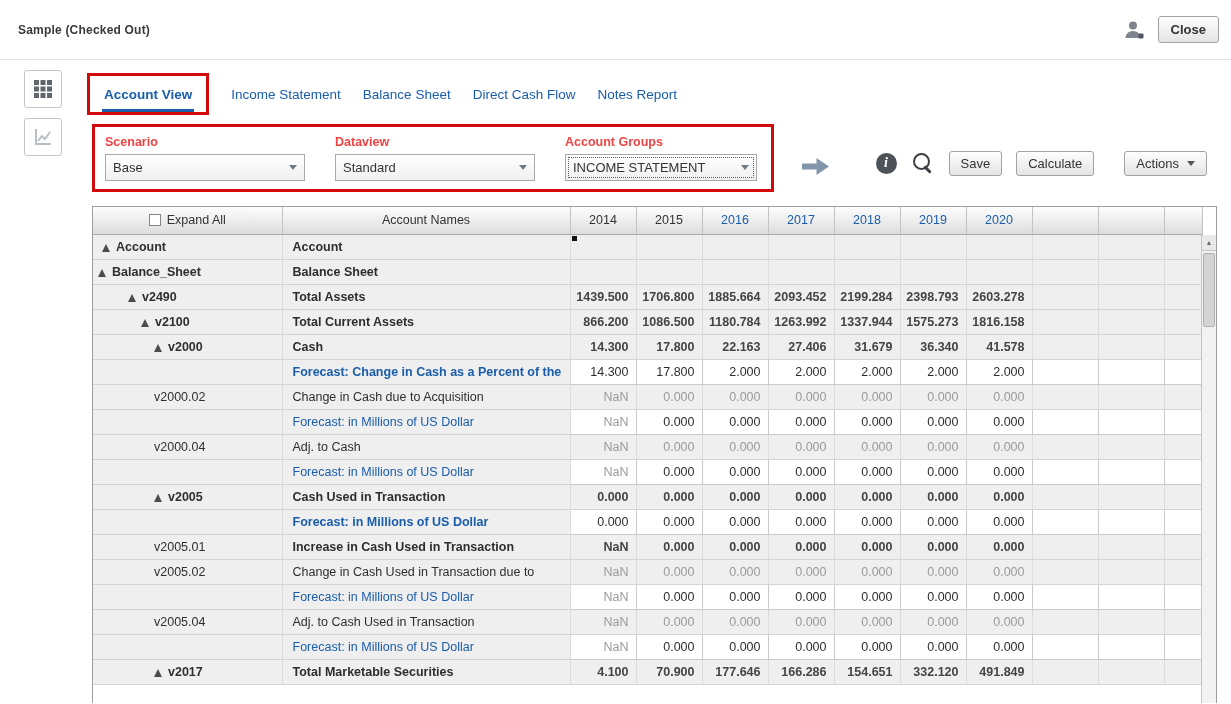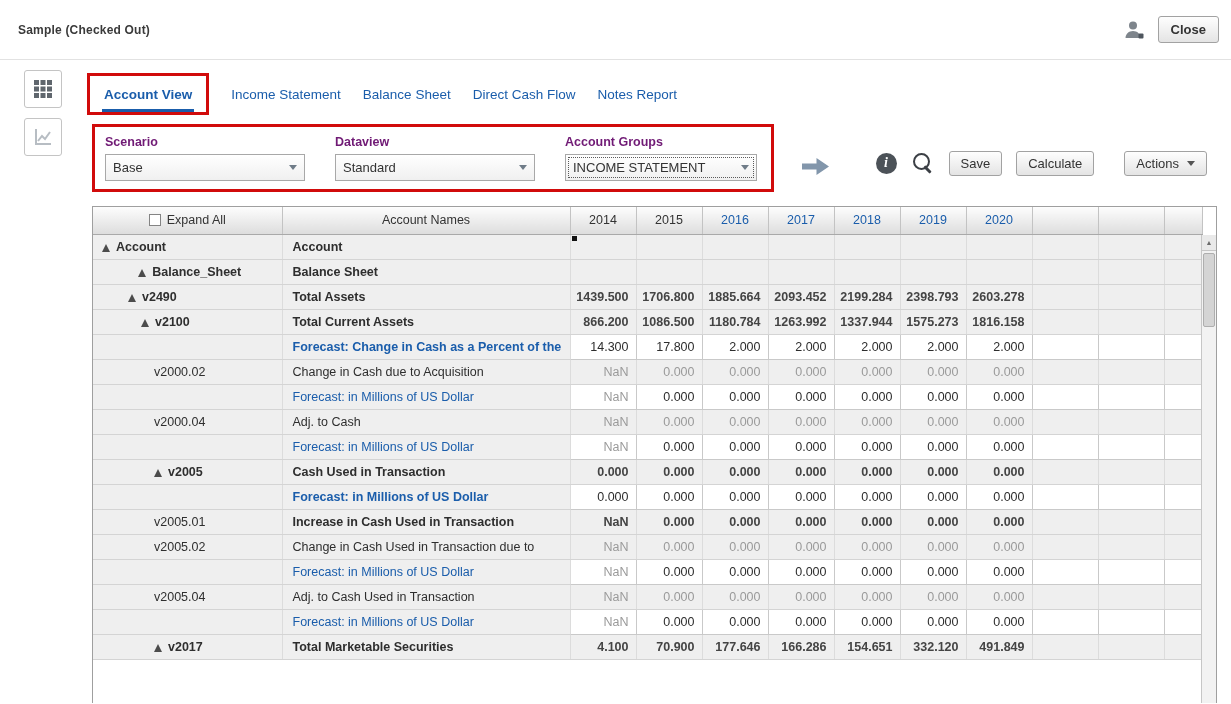--- a/index.html
+++ b/index.html
@@ -25,21 +25,21 @@
   
   .tabbar{display:flex;align-items:center;gap:22px;height:44px}
   .tab{color:var(--accent);font-size:13.5px;text-decoration:none;cursor:pointer;white-space:nowrap}
   .tab.active{display:inline-block;font-weight:bold;border-bottom:3px solid var(--accent);padding:0 2px 7px}
   .red-box{border:3px solid var(--red)}
   .tab-box{display:inline-block;padding:9px 12px 0;margin-left:-5px}
 
   
   .toolbar{display:flex;align-items:center;margin-top:8px}
   .filters-box{display:flex;gap:30px;padding:8px 14px 8px 10px}
-  .field label{display:block;font-size:12.5px;font-weight:bold;color:#701a75;margin-bottom:5px}
+  .field label{display:block;font-size:12.5px;font-weight:bold;color:#ef4444;margin-bottom:5px}
   .select{width:200px;height:27px;border:1px solid #a8a8a8;background:linear-gradient(#ffffff,#f0f0f0);
     display:flex;align-items:center;justify-content:space-between;padding:0 7px;font-size:13px;color:#333;cursor:pointer}
   .select.focused{width:192px;outline:1px dotted #5a5a5a;outline-offset:-4px}
   .chev{width:0;height:0;border-left:4px solid transparent;border-right:4px solid transparent;
     border-top:5px solid #6f7c88;margin-left:8px;flex:none}
   .go-arrow{margin-left:28px;margin-top:16px;cursor:pointer;line-height:0}
   .tools{margin-left:auto;display:flex;align-items:center;gap:14px;padding-right:10px;margin-top:10px}
   .info-icon{width:21px;height:21px;border-radius:50%;background:#4c5258;color:#fff;flex:none;cursor:pointer;
     font:bold italic 14px "Liberation Serif",serif;display:flex;align-items:center;justify-content:center}
   .search-icon{position:relative;width:24px;height:24px;flex:none;cursor:pointer}
@@ -246,21 +246,21 @@
                 <td class="c-val vs-muted"></td>
                 <td class="c-val vs-muted"></td>
                 <td class="c-val vs-muted"></td>
                 <td class="c-val vs-muted"></td>
                 <td class="c-val vs-muted"></td>
                 <td class="c-val vs-muted"></td>
                 <td class="c-val vs-muted"></td>
                 <td class="c-fill"></td>
               </tr>
               <tr>
-                <td class="c-code" style="padding-left: 5px; text-align: center;"><span class="tri"></span><span class="code b">Balance_Sheet</span></td>
+                <td class="c-code" style="padding-left: 5px;"><span class="tri"></span><span class="code b">Balance_Sheet</span></td>
                 <td class="c-name ns-bold">Balance Sheet</td>
                 <td class="c-val vs-muted"></td>
                 <td class="c-val vs-muted"></td>
                 <td class="c-val vs-muted"></td>
                 <td class="c-val vs-muted"></td>
                 <td class="c-val vs-muted"></td>
                 <td class="c-val vs-muted"></td>
                 <td class="c-val vs-muted"></td>
                 <td class="c-val vs-muted"></td>
                 <td class="c-val vs-muted"></td>
@@ -288,20 +288,34 @@
                 <td class="c-val vs-strong">1180.784</td>
                 <td class="c-val vs-strong">1263.992</td>
                 <td class="c-val vs-strong">1337.944</td>
                 <td class="c-val vs-strong">1575.273</td>
                 <td class="c-val vs-strong">1816.158</td>
                 <td class="c-val vs-strong"></td>
                 <td class="c-val vs-strong"></td>
                 <td class="c-fill"></td>
               </tr>
               <tr>
+                <td class="c-code" style="padding-left: 61px;"><span class="tri"></span><span class="code b">v2000</span></td>
+                <td class="c-name ns-bold">Cash</td>
+                <td class="c-val vs-strong">14.300</td>
+                <td class="c-val vs-strong">17.800</td>
+                <td class="c-val vs-strong">22.163</td>
+                <td class="c-val vs-strong">27.406</td>
+                <td class="c-val vs-strong">31.679</td>
+                <td class="c-val vs-strong">36.340</td>
+                <td class="c-val vs-strong">41.578</td>
+                <td class="c-val vs-strong"></td>
+                <td class="c-val vs-strong"></td>
+                <td class="c-fill"></td>
+              </tr>
+              <tr>
                 <td class="c-code" style="padding-left: 9px;"><span class="code"></span></td>
                 <td class="c-name ns-link-bold">Forecast: Change in Cash as a Percent of the</td>
                 <td class="c-val vs-edit edit">14.300</td>
                 <td class="c-val vs-edit edit">17.800</td>
                 <td class="c-val vs-edit edit">2.000</td>
                 <td class="c-val vs-edit edit">2.000</td>
                 <td class="c-val vs-edit edit">2.000</td>
                 <td class="c-val vs-edit edit">2.000</td>
                 <td class="c-val vs-edit edit">2.000</td>
                 <td class="c-val vs-edit edit"></td>

